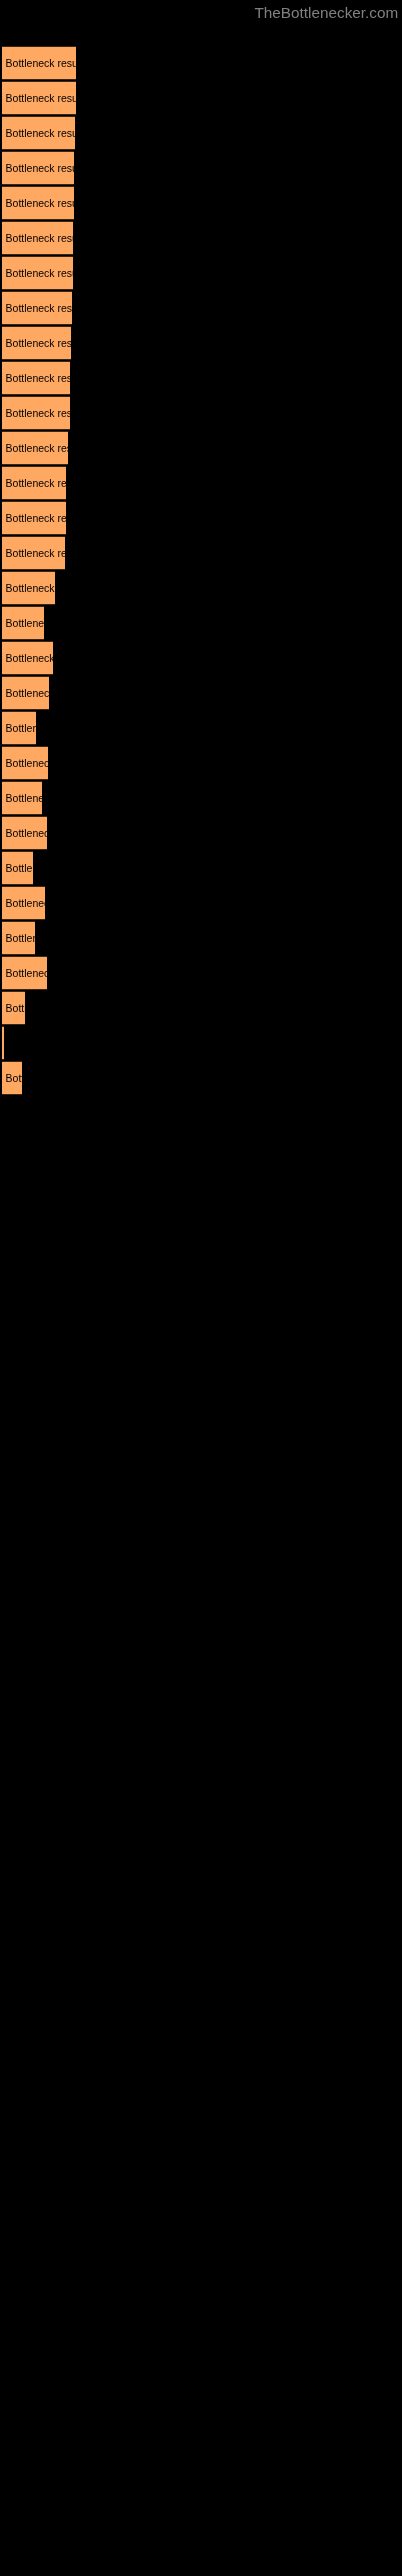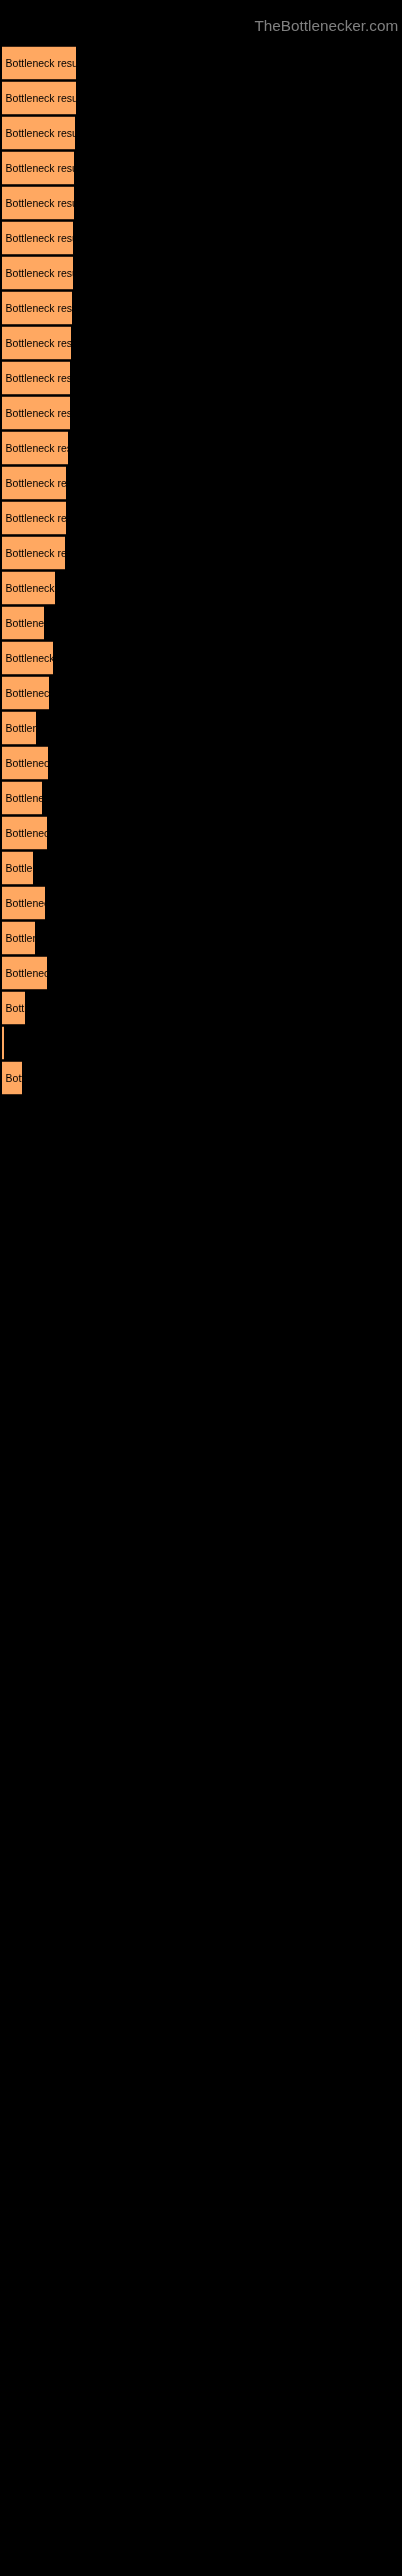--- a/index.html
+++ b/index.html
@@ -10,21 +10,21 @@
   body {
     width: 403px;
     height: 2576px;
     position: relative;
     font-family: "Liberation Sans", sans-serif;
     overflow: hidden;
   }
 
   .site-title {
     position: absolute;
-    top: 17px;
+    top: 4px;
     right: 4.8px;
     color: #808080;
     font-size: 15.3px;
     font-family: "Liberation Sans", sans-serif;
     letter-spacing: 0px;
     white-space: nowrap;
   }
 
   .chart-area {
     position: absolute;

